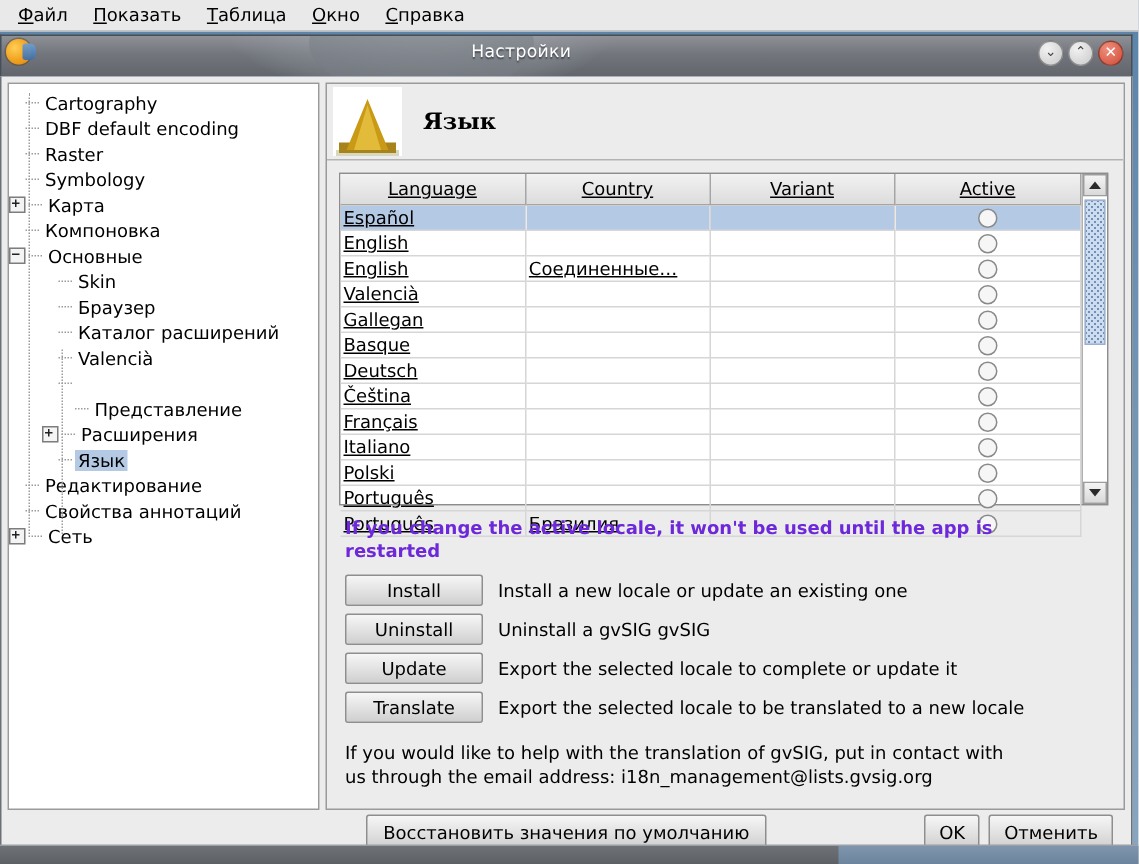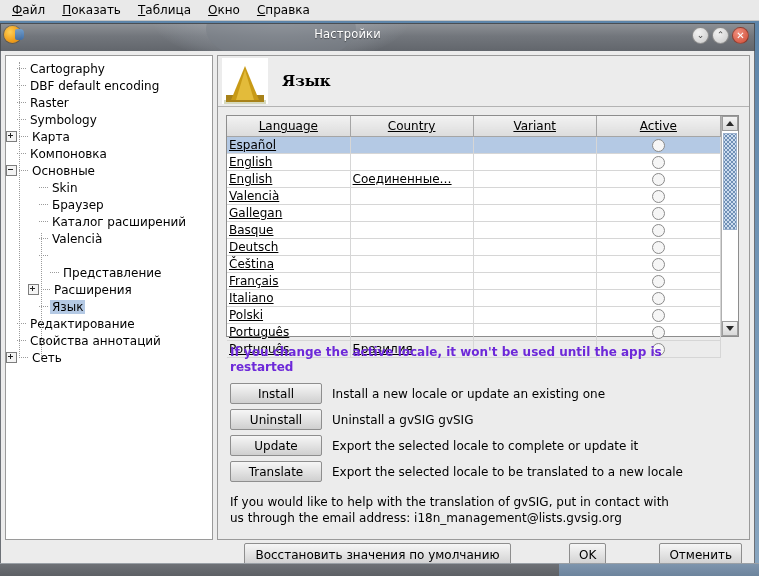--- a/index.html
+++ b/index.html
@@ -386,21 +386,20 @@
     background: linear-gradient(180deg,#f6f6f6 0%, #e3e3e3 50%, #cfcfcf 100%);
     border: 1px solid #8e8e8e;
     border-radius: 2px;
     font-size: 12px; display: flex; align-items: center;
     cursor: default;
     margin-left: 6px;
   }
   #ok-group {
     position: absolute; right: 8px;
     display: flex;
-    gap: 47px;
   }
 
   
   #taskbar {
     position: absolute; left: 0; bottom: 0;
     width: 759px; height: 12px;
     background: linear-gradient(180deg,#6e7176 0%, #5d6065 100%);
     border-top: 1px solid #9aa0a6;
     z-index: 20;
   }

